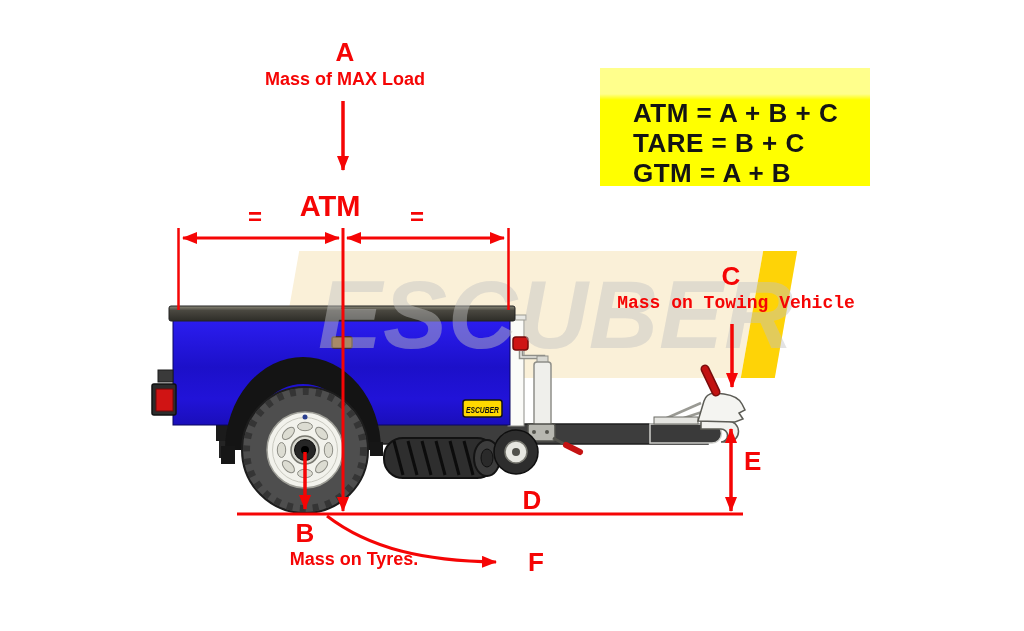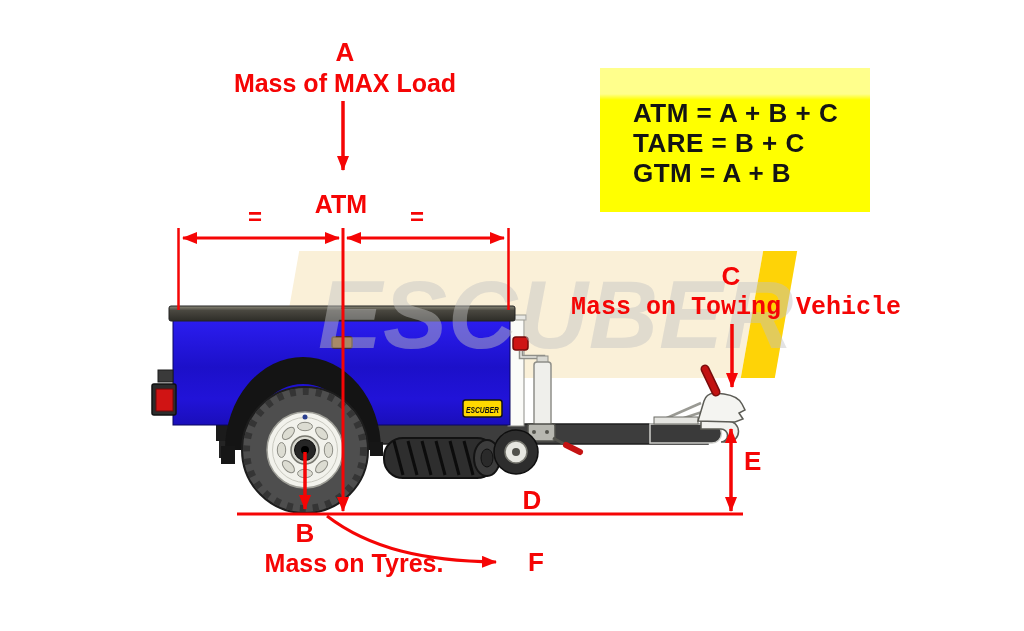--- a/index.html
+++ b/index.html
@@ -19,25 +19,25 @@
   
   #trailer-layer{left:0;top:0;z-index:2;}
   #annot-layer{left:0;top:0;z-index:4;}
   
   .lbl{
     position:absolute;color:#f50505;font-weight:bold;white-space:nowrap;
     z-index:5;transform:translateX(-50%);line-height:1.1;
   }
   .lbl.noctr{transform:none;}
   .fs-letter{font-size:26px;}
-  .fs-phrase{font-size:25px;text-align:right;}
+  .fs-phrase{font-size:18px;text-align:right;}
   .fs-eq{font-size:24px;}
   
   #formula-box{
-    left:600px;top:68px;width:270px;height:144px;z-index:6;
+    left:600px;top:68px;width:270px;height:118px;z-index:6;
     background:linear-gradient(180deg,#ffff8c 0px,#ffff8c 26px,#ffff00 32px,#ffff00 100%);
     box-sizing:border-box;padding:30px 0 0 33px;
   }
   .formula-line{
     font-size:26px;font-weight:bold;color:#141414;line-height:30px;
     letter-spacing:0.5px;white-space:nowrap;
   }
 </style>
 </head>
 <body>
@@ -185,21 +185,21 @@
       <line x1="305" y1="452" x2="305" y2="509" stroke-width="3.5" marker-end="url(#ah)"></line>
       <line x1="732" y1="324" x2="732" y2="387" stroke-width="3.5" marker-end="url(#ah)"></line>
       <line x1="731" y1="429" x2="731" y2="511" stroke-width="3.5" marker-start="url(#ahs)" marker-end="url(#ah)"></line>
       <line x1="237" y1="514" x2="743" y2="514" stroke-width="3"></line>
       <path d="M327,516 C370,549 425,561 496,562" stroke-width="3" marker-end="url(#ah)"></path>
     </g>
   </svg>
 
   <div class="lbl fs-letter" style="left:345px;top:38px;">A</div>
   <div class="lbl fs-phrase" style="left:345px;top:70px;">Mass of MAX Load</div>
-  <div class="lbl" style="left:341px;top:191px;font-size:25px;">ATM</div>
+  <div class="lbl" style="left:330px;top:191px;font-size:29px;">ATM</div>
   <div class="lbl fs-eq" style="left:255px;top:204px;">=</div>
   <div class="lbl fs-eq" style="left:417px;top:204px;">=</div>
   <div class="lbl fs-letter" style="left:731px;top:262px;">C</div>
   <div class="lbl fs-phrase" style="left:736px;top:294px;font-family:Liberation Mono, monospace;">Mass on Towing Vehicle</div>
   <div class="lbl fs-letter noctr" style="left:744px;top:447px;">E</div>
   <div class="lbl fs-letter" style="left:532px;top:486px;">D</div>
   <div class="lbl fs-letter" style="left:305px;top:519px;">B</div>
   <div class="lbl fs-phrase" style="left:306px;top:550px;margin-left:48px;">Mass on Tyres.</div>
   <div class="lbl fs-letter" style="left:536px;top:548px;">F</div>
 

